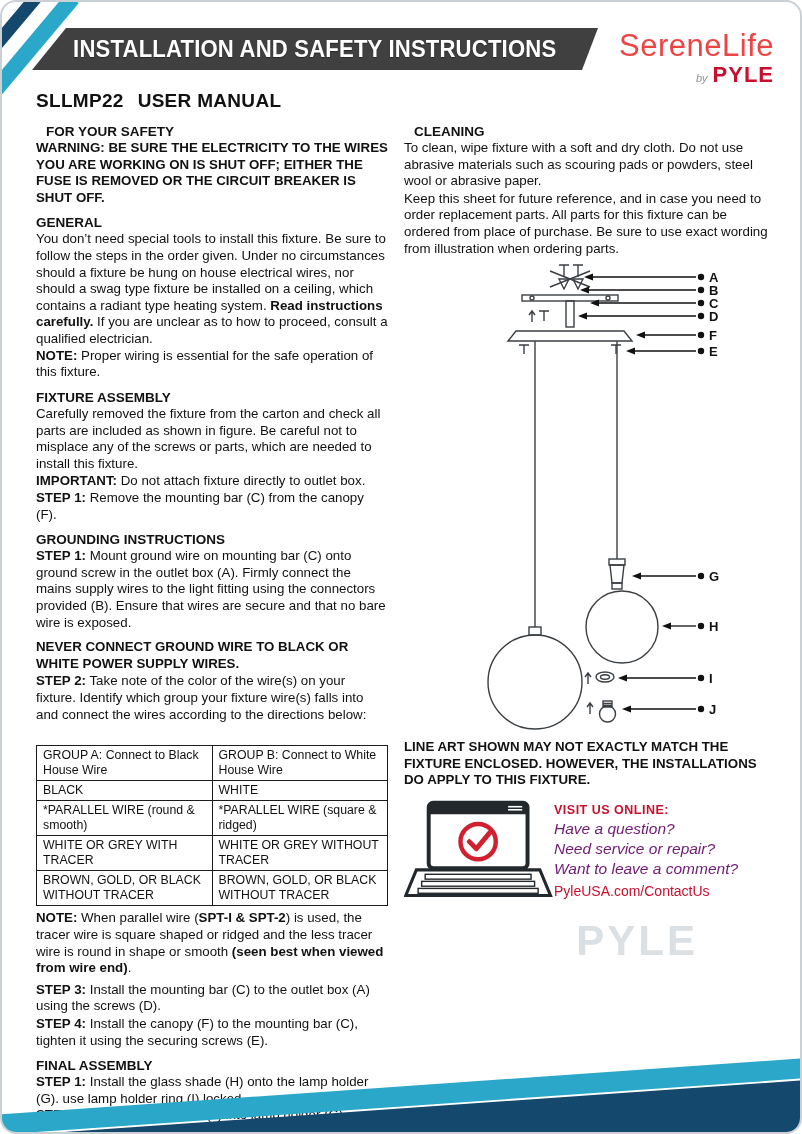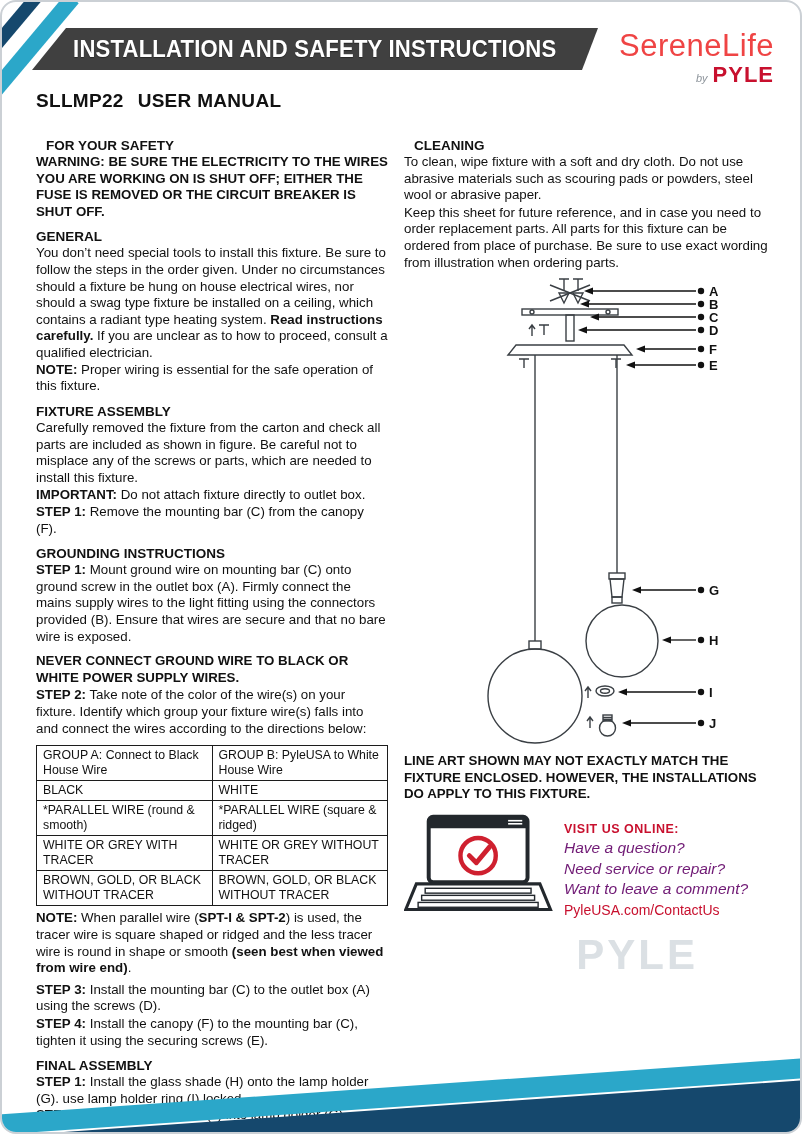--- a/index.html
+++ b/index.html
@@ -42,36 +42,36 @@
   .brand-sub { display: flex; justify-content: flex-end; align-items: baseline; gap: 5px; margin-top: -2px; }
   .brand-by { font-size: 11px; color: #8d949b; font-style: italic; }
   .brand-pyle { font-size: 22px; font-weight: 800; color: #c8102e; letter-spacing: 1px; }
   
   .title { position: absolute; top: 88px; left: 34px; font-size: 19px; font-weight: bold; display: flex; gap: 14px; letter-spacing: 0.3px; }
   
   .columns { position: absolute; top: 120px; left: 34px; display: flex; gap: 16px; }
   .col-left  { width: 352px; }
   .col-right { width: 368px; }
   .h { font-size: 13.5px; font-weight: 700; margin: 9px 0 1px; }
-  .col-left > .h:first-child, .col-right > .h:first-child { margin-top: 16px; padding-left: 10px; }
+  .col-left > .h:first-child, .col-right > .h:first-child { margin-top: 2px; padding-left: 10px; }
   p { font-size: 13.3px; line-height: 1.25; margin: 0 0 1px; }
   .b { font-weight: 700; }
   .mt { margin-top: 8px; }
   .mt-s { margin-top: 5px; }
   
-  table.wires { width: 100%; border-collapse: collapse; margin: 8px 0 4px; padding-left: 28px; }
+  table.wires { width: 100%; border-collapse: collapse; margin: 22px 0 4px; padding-left: 28px; }
   table.wires td {
     border: 1.3px solid #1c1c1c; padding: 2px 6px;
     font-size: 12.3px; line-height: 1.22; vertical-align: middle; width: 50%;
   }
   
   .diagram-wrap { margin: 4px 0 2px; }
   
   .line-art-note { font-weight: 700; margin-top: 4px; }
-  .contact { display: flex; gap: 10px; align-items: center; margin-top: 10px; }
+  .contact { display: flex; align-items: flex-start; margin-top: 10px; }
   .contact-text { padding-top: 4px; }
   .visit { color: #c8102e; font-weight: 700; font-size: 12.5px; letter-spacing: 0.5px; margin-bottom: 2px; }
   .q { color: #701a75; font-style: italic; font-size: 15.5px; line-height: 1.3; }
   .contact-url { color: #c8102e; font-weight: 400; font-size: 14px; margin-top: 3px; }
   .watermark {
     margin-top: 8px; text-align: right; padding-right: 74px;
     font-size: 42px; font-weight: 800; letter-spacing: 3px; color: #dbe0e4;
   }
   
   .footer { position: absolute; left: 0; right: 0; bottom: 0; height: 120px; pointer-events: none; }
@@ -122,21 +122,21 @@
       <div class="h">GROUNDING INSTRUCTIONS</div>
       <p><span class="b">STEP 1:</span><span> Mount ground wire on mounting bar (C) onto ground screw in the outlet box (A). Firmly connect the mains supply wires to the light fitting using the connectors provided (B). Ensure that wires are secure and that no bare wire is exposed.</span></p>
 
       <p class="b mt">NEVER CONNECT GROUND WIRE TO BLACK OR WHITE POWER SUPPLY WIRES.</p>
       <p><span class="b">STEP 2:</span><span> Take note of the color of the wire(s) on your fixture. Identify which group your fixture wire(s) falls into and connect the wires according to the directions below:</span></p>
 
       <table class="wires">
         <tbody>
           <tr>
             <td>GROUP A: Connect to Black House Wire</td>
-            <td>GROUP B: PyleUSA to White House Wire</td>
+            <td>GROUP B: Connect to White House Wire</td>
           </tr>
           <tr>
             <td>BLACK</td>
             <td>WHITE</td>
           </tr>
           <tr>
             <td>*PARALLEL WIRE (round &amp; smooth)</td>
             <td>*PARALLEL WIRE (square &amp; ridged)</td>
           </tr>
           <tr>

